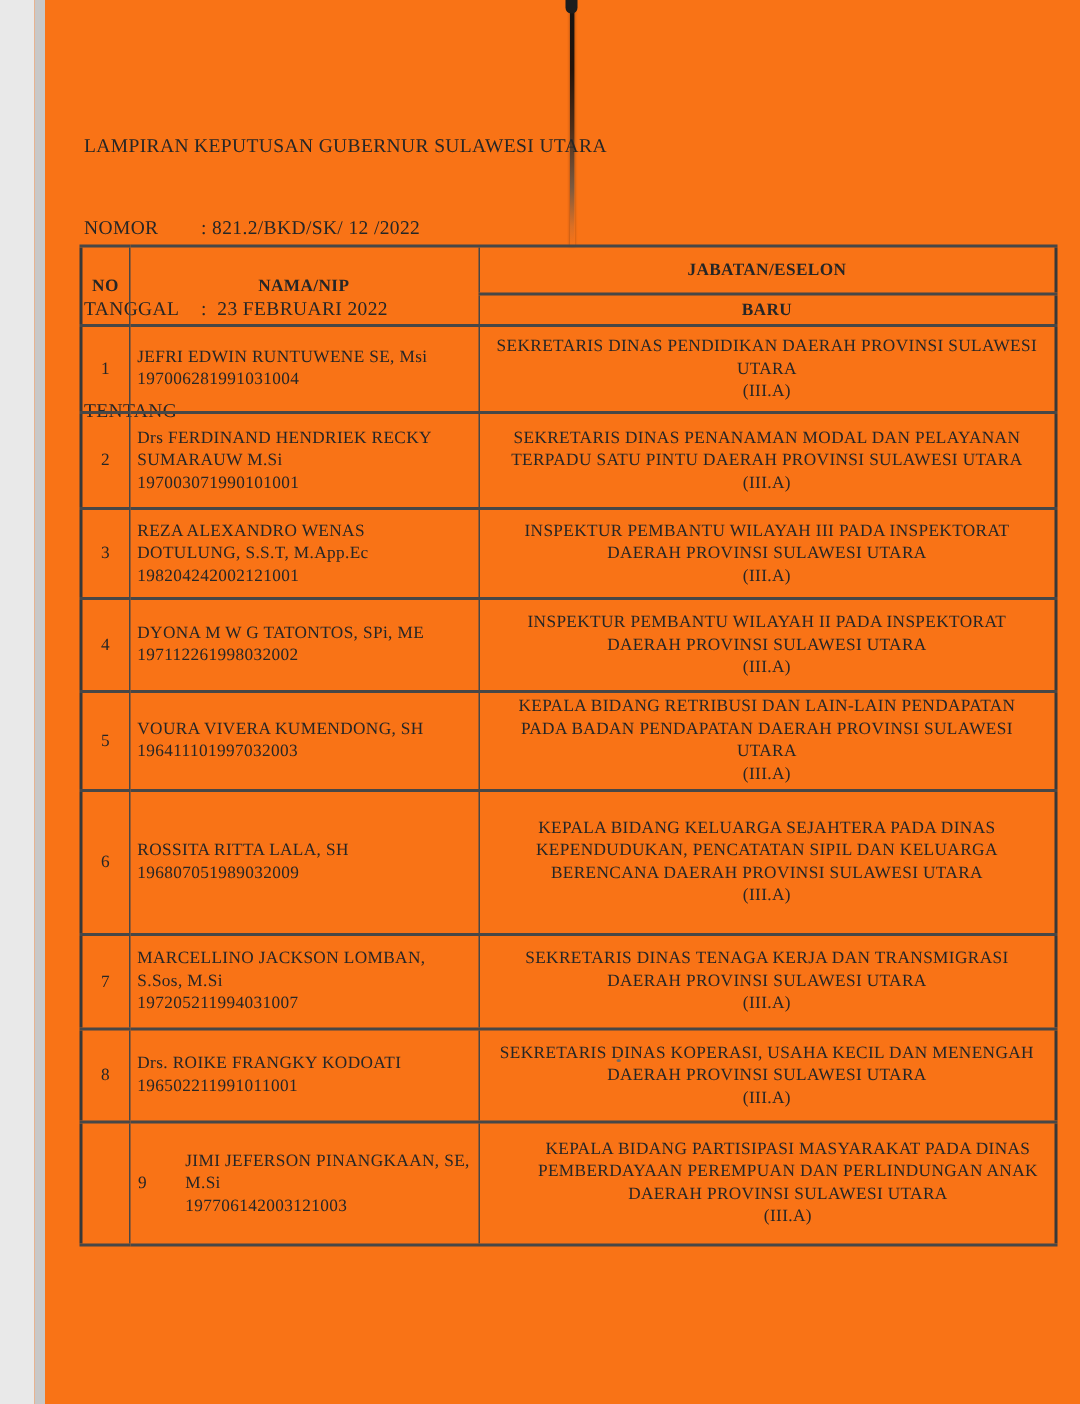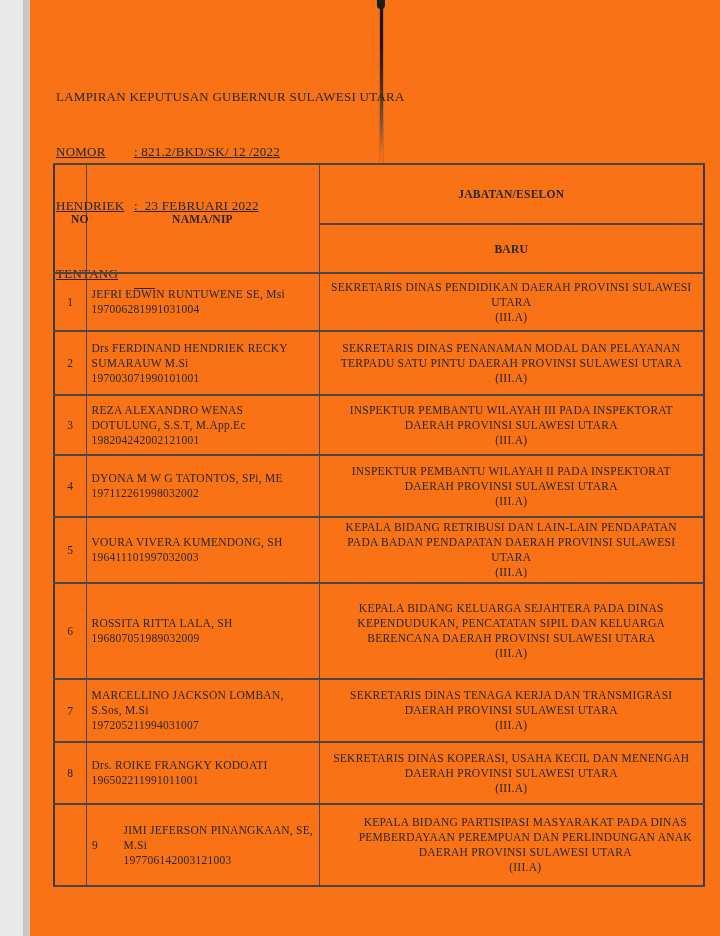--- a/index.html
+++ b/index.html
@@ -10,32 +10,32 @@
   .edge-right{right:0;width:6px;background:#c1c1c1;}
   .crease{position:absolute;left:357px;top:0;width:3px;height:164px;
     background:linear-gradient(180deg,#141414 0%,#241309 28%,#4c2d18 52%,#7a5940 76%,rgba(130,100,78,0.25) 92%,rgba(130,100,78,0) 100%);
     box-shadow:0 0 2px rgba(60,35,20,.55);}
   .crease-top{position:absolute;left:354px;top:0;width:8px;height:9px;background:#1d1d1d;border-radius:0 0 45% 45%;}
   .speck{position:absolute;left:388px;top:706px;width:3px;height:2px;background:#6b6b6b;border-radius:50%;}
 
   
   .doc-head{position:absolute;left:33px;top:52px;width:630px;font-size:13px;letter-spacing:.25px;line-height:18px;white-space:pre-wrap;}
   .doc-title{margin-bottom:1px;}
-  .head-row{display:flex;text-decoration:underline;}
+  .head-row{display:flex;}
   .head-label{width:78px;flex:none;}
   .tentang{margin-top:5px;align-items:center;}
   .tentang-val{width:512px;}
   .tentang-val .l2{text-align:center;}
 
   
   table.main{position:absolute;left:30px;top:163px;width:650px;border-collapse:collapse;table-layout:fixed;
     border:2px solid #383838;font-size:11.5px;letter-spacing:.25px;}
   col.c1{width:32px;} col.c2{width:233px;} col.c3{width:385px;}
   th,td{border:1px solid #474747;border-top-width:2px;border-bottom-width:2px;vertical-align:middle;padding:2px 4px;}
-  th{font-weight:bold;text-align:center;padding:16px;}
+  th{font-weight:bold;text-align:center;padding:2px;}
   th.h-main{height:26px;font-size:11.5px;}
   th.h-sub{height:15px;border-top-width:1px;}
   td.c-no{text-align:center;}
   td.c-nama{padding-left:5px;line-height:15px;}
   td.c-jab{text-align:center;padding:2px 9px;line-height:15px;}
   tbody tr:nth-child(1) td{height:52px;}
   tbody tr:nth-child(2) td{height:58px;}
   tbody tr:nth-child(3) td{height:54px;}
   tbody tr:nth-child(4) td{height:56px;}
   tbody tr:nth-child(5) td{height:60px;}
@@ -54,21 +54,21 @@
   <div class="crease-top"></div>
   <div class="speck"></div>
 
   <div class="doc-head">
     <div class="doc-title">LAMPIRAN KEPUTUSAN GUBERNUR SULAWESI UTARA</div>
     <div class="head-row">
       <span class="head-label">NOMOR</span>
       <span>: 821.2/BKD/SK/ 12 /2022</span>
     </div>
     <div class="head-row">
-      <span class="head-label">HENDRIEK</span>
+      <span class="head-label">TANGGAL</span>
       <span>:  23 FEBRUARI 2022</span>
     </div>
     <div class="head-row tentang">
       <span class="head-label">TENTANG</span>
       <span class="tentang-val">
       </span>
     </div>
   </div>
 
   <table class="main">

